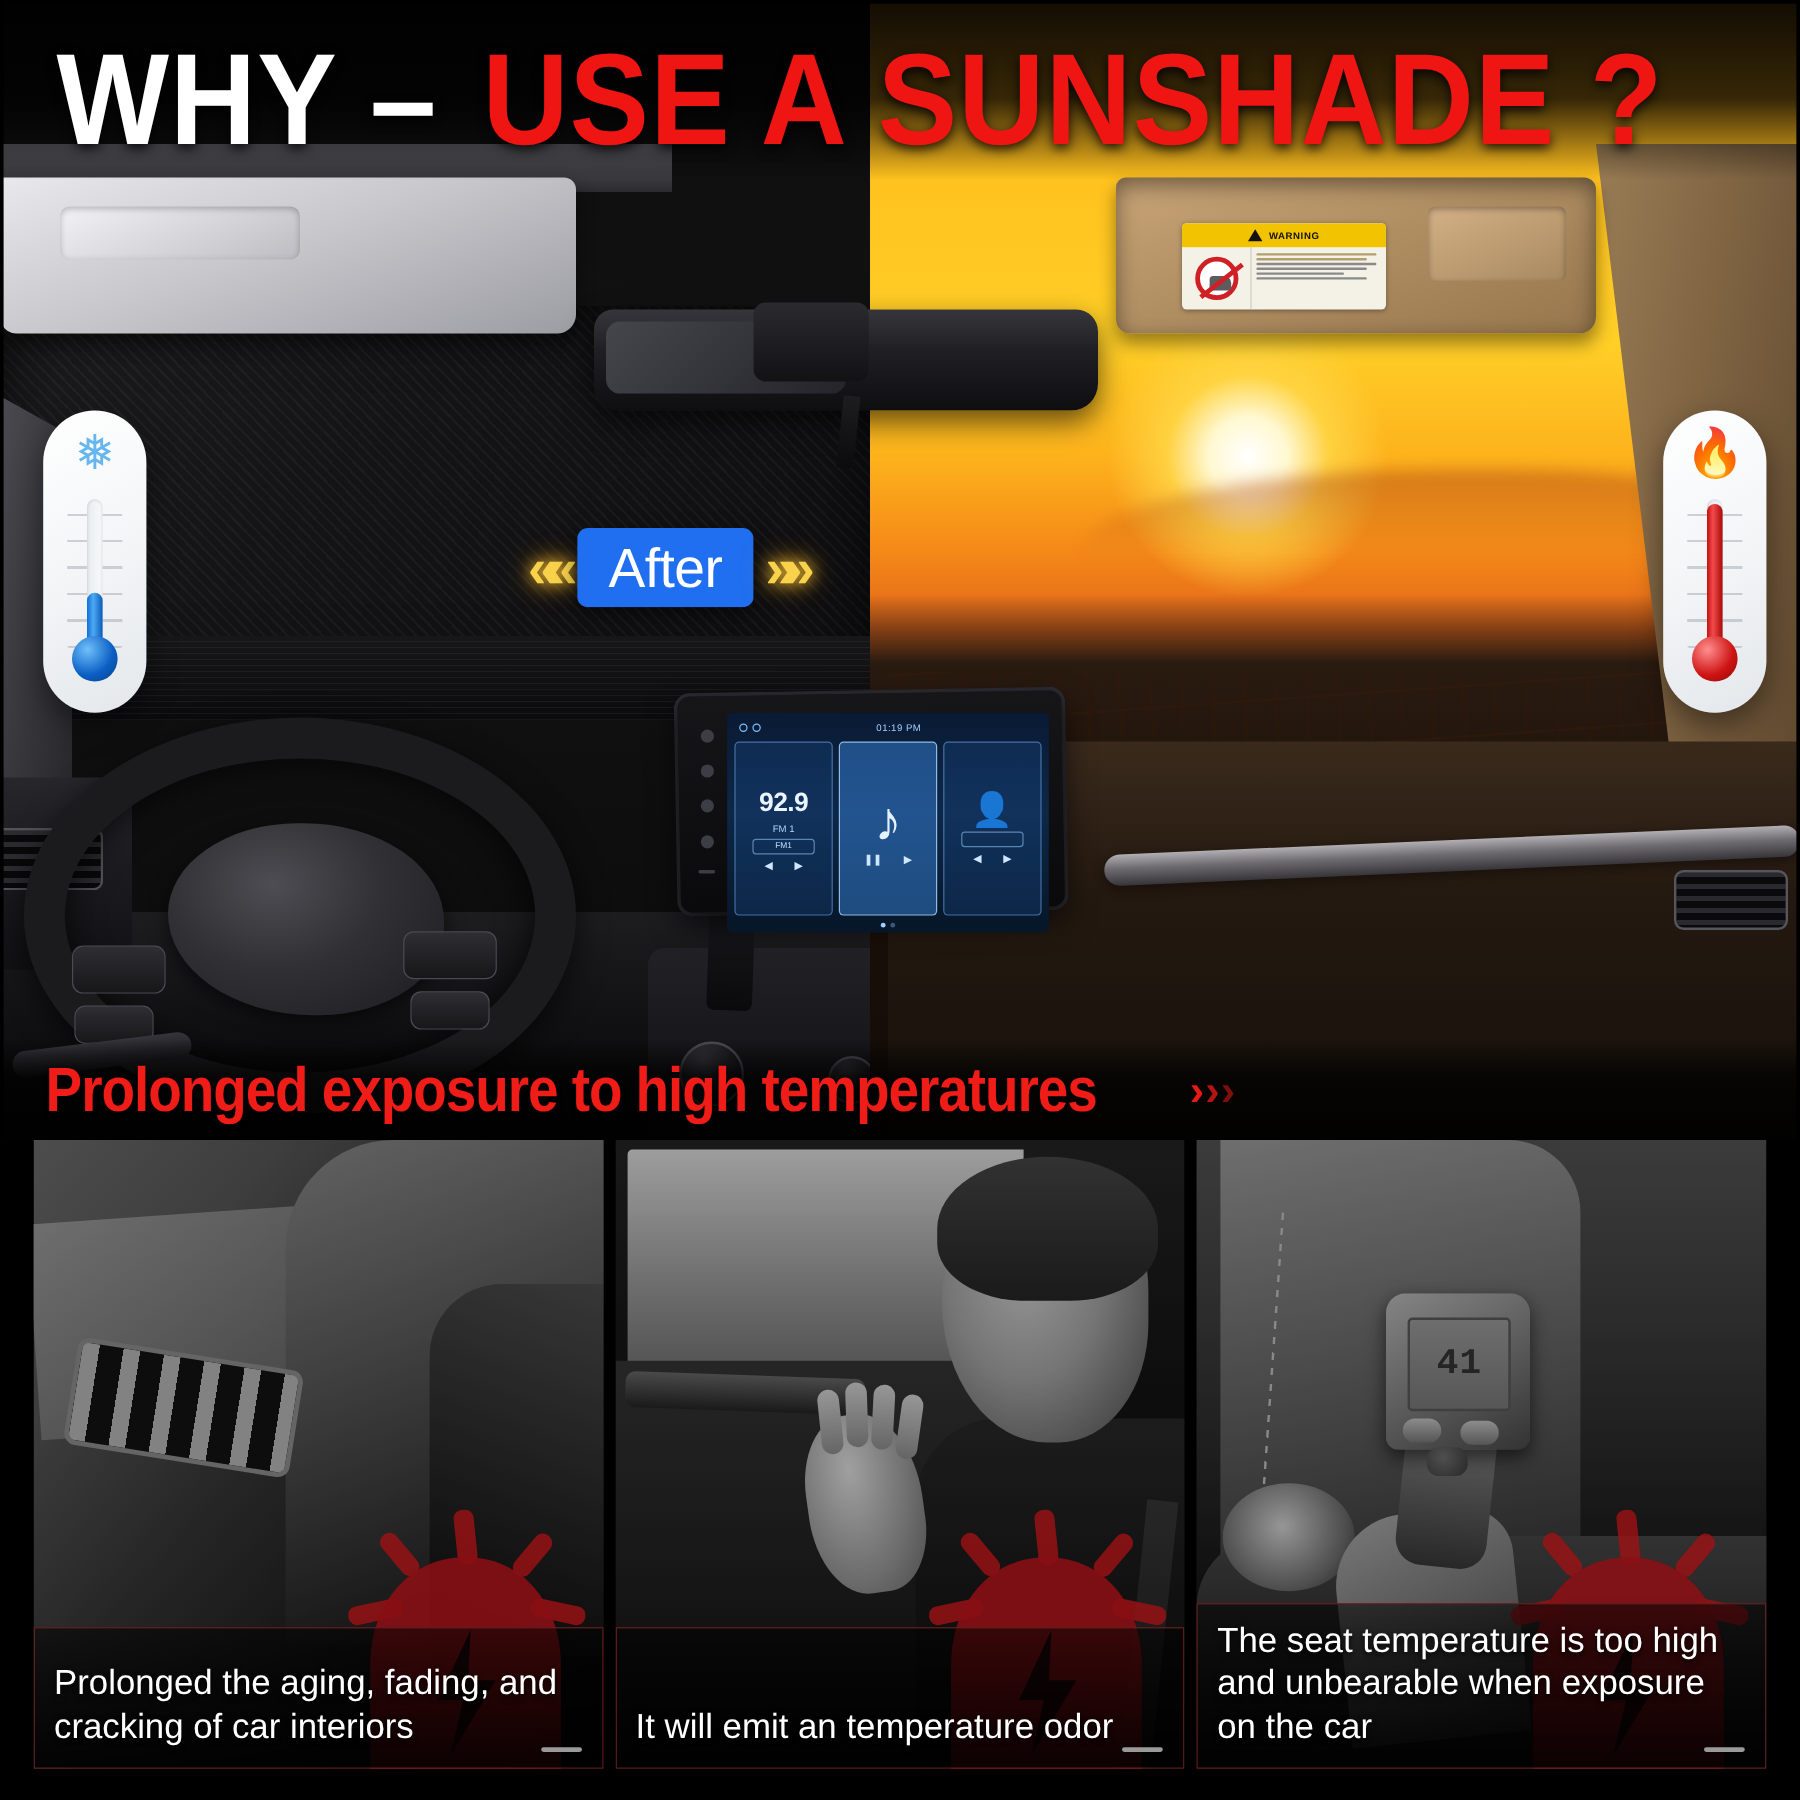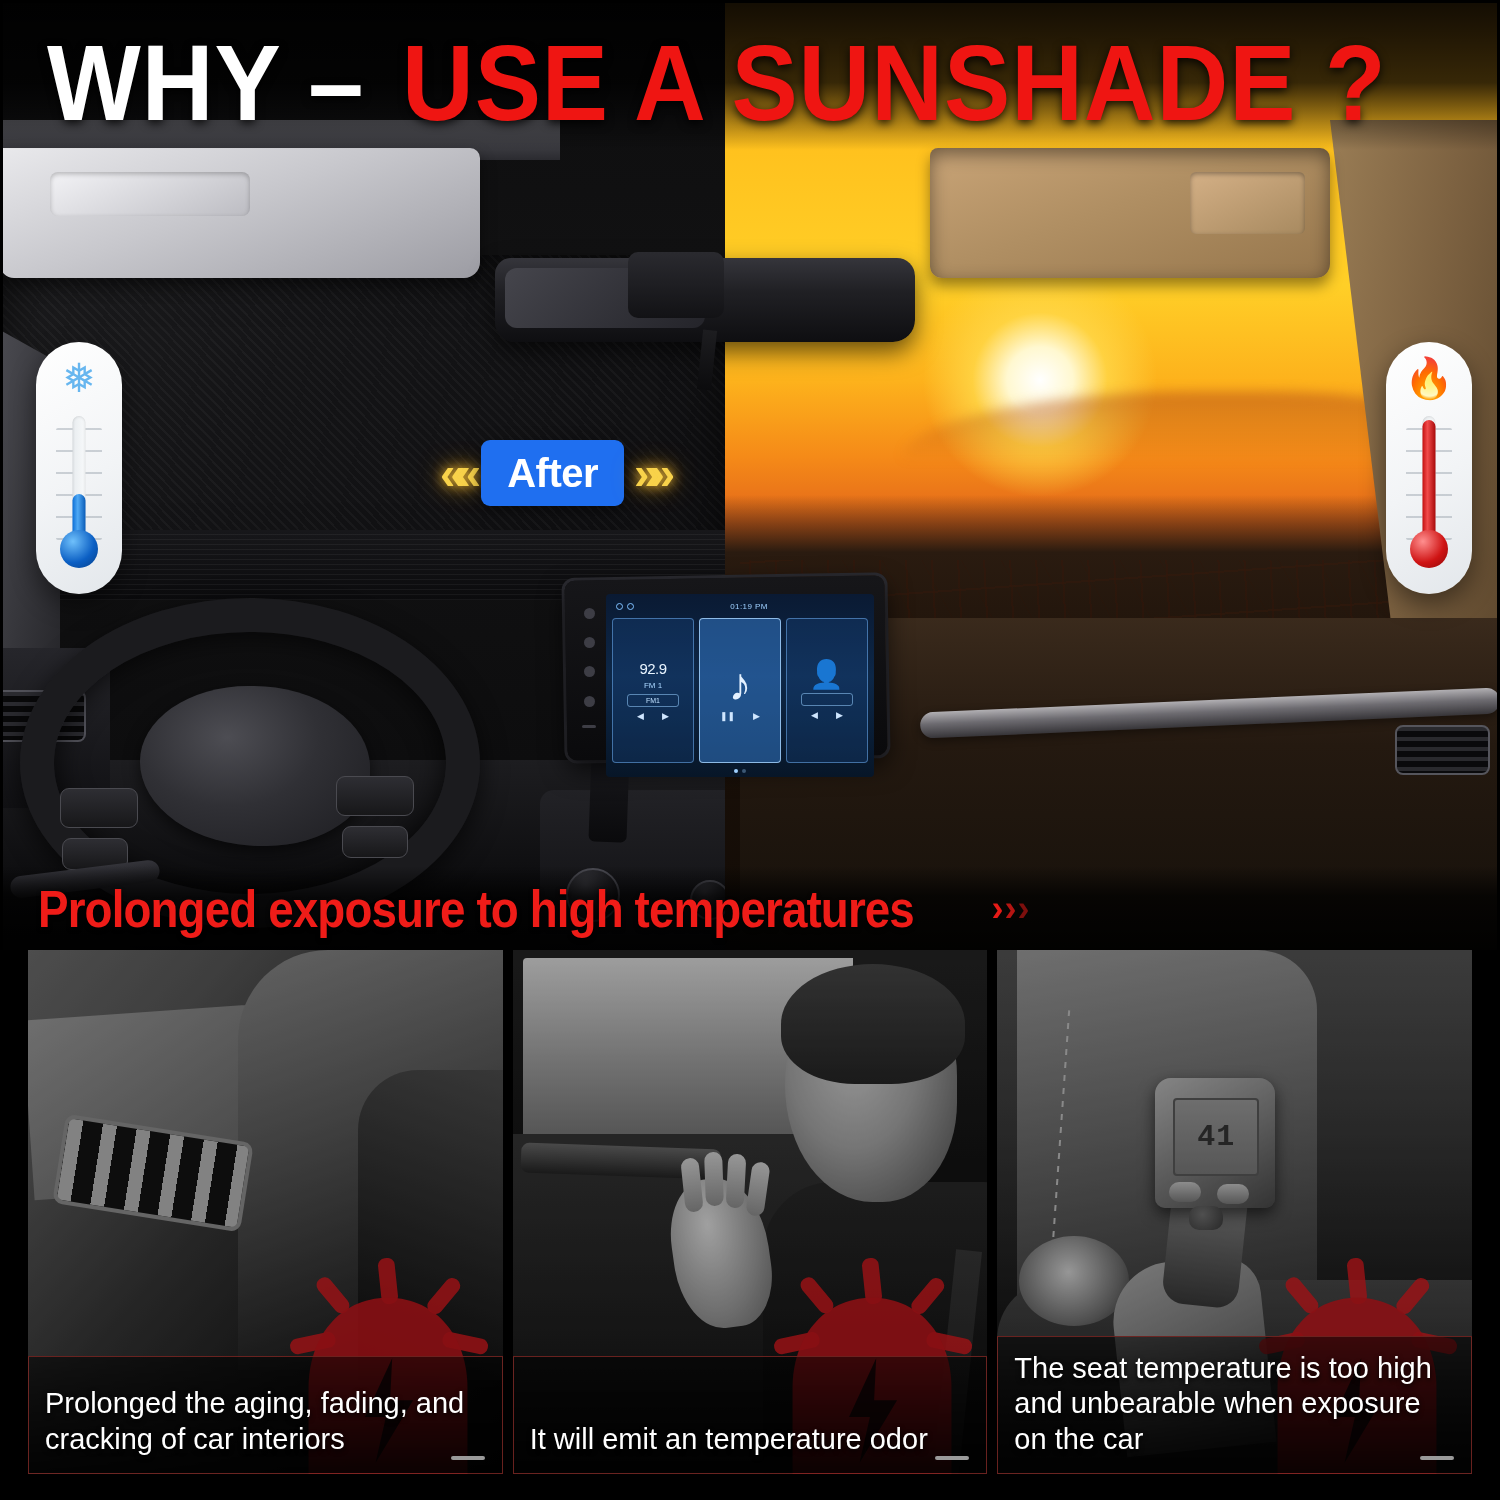--- a/index.html
+++ b/index.html
@@ -266,21 +266,21 @@
     position:absolute; top:24px; left:6px; right:6px; bottom:14px;
     display:flex; gap:5px;
   }
   .hu-tile{
     flex:1; border:1px solid rgba(120,185,255,.5); border-radius:4px;
     background:rgba(30,90,170,.22);
     display:flex; flex-direction:column; align-items:center; justify-content:center; gap:4px;
     position:relative;
   }
   .hu-tile.mid{ background:rgba(60,140,230,.45); border-color:rgba(170,215,255,.8); }
-  .hu-freq{ font-size:15px; font-weight:normal; color:#e8f4ff; letter-spacing:-.5px; }
+  .hu-freq{ font-size:22px; font-weight:bold; color:#e8f4ff; letter-spacing:-.5px; }
   .hu-band{ font-size:8px; color:#a9d6ff; }
   .hu-pill{
     width:52px;height:13px;border:1px solid rgba(150,205,255,.55);border-radius:3px;
     display:flex;align-items:center;justify-content:center;font-size:7px;color:#bfe0ff;
   }
   .hu-ctrl{ display:flex; gap:18px; font-size:9px; color:#cfe6ff; }
   .hu-note{ font-size:46px; line-height:1; color:#e4f1ff; }
   .hu-person{ font-size:28px; line-height:1; color:#e4f1ff; }
   .hu-dots{
     position:absolute; bottom:4px; left:0; width:100%;
@@ -344,21 +344,21 @@
     font-size:46px; font-weight:bold; color:#f8d24a; line-height:1;
     text-shadow:0 0 12px rgba(255,200,60,.95), 0 0 24px rgba(255,170,20,.7);
     letter-spacing:-10px;
   }
   .ab-chev.l{ margin-right:10px; }
   .ab-chev.r{ margin-left:10px; }
   .ab-pill{ display:flex; height:66px; border-radius:9px; overflow:hidden;
             box-shadow:0 5px 16px rgba(0,0,0,.5); }
   .ab-seg{
     display:flex; align-items:center; justify-content:center;
-    padding:0 26px; font-size:40px; font-weight:bold; color:#fff;
+    padding:0 26px; font-size:46px; font-weight:normal; color:#fff;
     letter-spacing:-.5px;
   }
   .ab-seg.after{ background:#1f6ff0; }
   .ab-seg.before{ background:#c5300d; }
 
   
   .band{
     position:absolute; left:0; top:866px; width:1500px; height:86px;
     display:flex; align-items:center; padding-left:38px; gap:18px;
     background:linear-gradient(to bottom, rgba(0,0,0,.0), rgba(0,0,0,.72) 35%, rgba(0,0,0,.92));
@@ -578,20 +578,39 @@
   <div class="hero">
 
     <div class="hero-before">
       <div class="mountain"></div>
       <div class="desert-crack"></div>
     </div>
     <div class="apillar-right"></div>
     <div class="visor-right"></div>
     <div class="visor-right-pocket"></div>
 
+    <div class="warning-label">
+      <div class="wl-top">
+        <span class="wl-tri"></span>
+        <span>WARNING</span>
+      </div>
+      <div class="wl-body">
+        <div class="wl-pic">
+          <div class="wl-noicon"></div>
+        </div>
+        <div class="wl-txt">
+          <div class="wl-line l y"></div>
+          <div class="wl-line m y"></div>
+          <div class="wl-line l"></div>
+          <div class="wl-line m"></div>
+          <div class="wl-line s"></div>
+          <div class="wl-line m"></div>
+        </div>
+      </div>
+    </div>
 
     <div class="dash-right"></div>
     <div class="dash-trim"></div>
     <div class="vent-right"></div>
 
     <div class="hero-after">
       <div class="headliner-left"></div>
       <div class="sunshade"></div>
       <div class="sunshade-b"></div>
       <div class="visor-left"></div>

